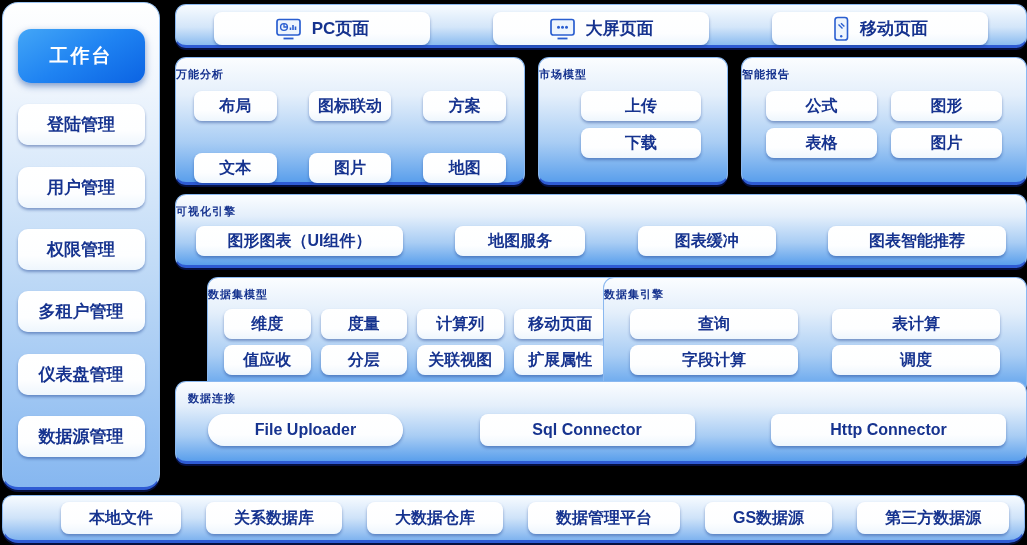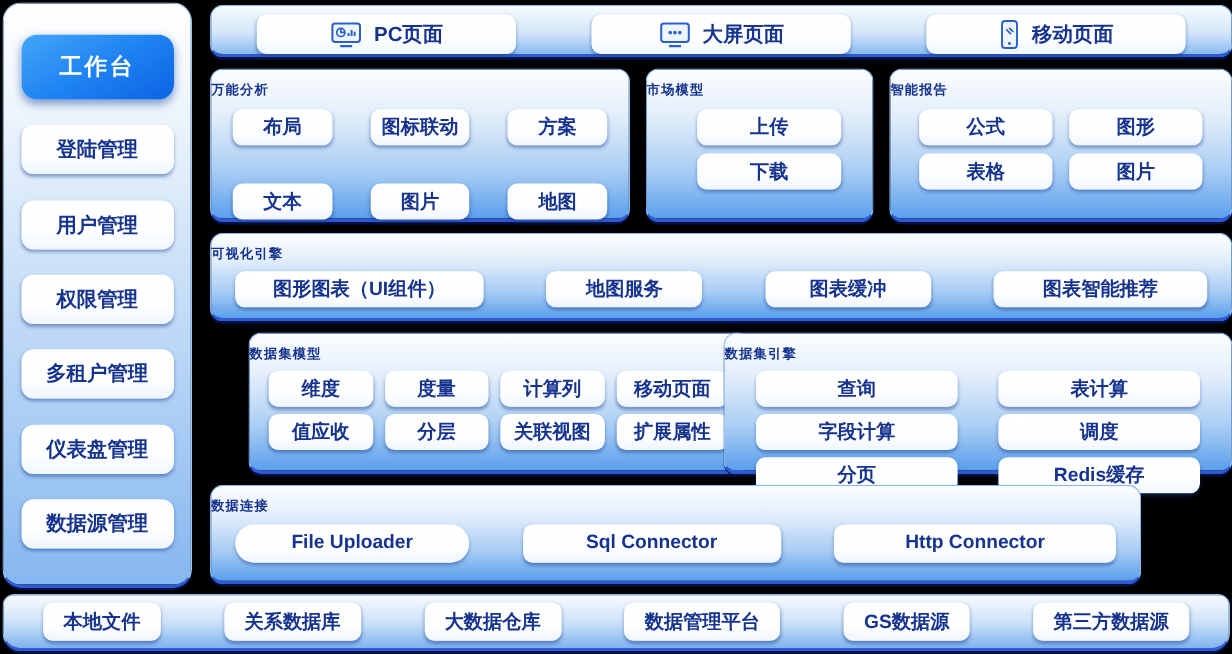--- a/index.html
+++ b/index.html
@@ -67,30 +67,30 @@
   
   .panel-viz{left:175px;top:194px;width:852px;height:74px;}
   .viz-body{display:flex;justify-content:space-between;align-items:center;padding:7px 20px 0;}
   .w207{width:207px;} .w130{width:130px;} .w138{width:138px;} .w178{width:178px;}
   
   .panel-dm{left:175px;top:277px;width:417px;height:118px;margin-left:32px;}
   .panel-de{left:603px;top:277px;width:424px;height:118px;}
   .grid4{display:grid;grid-template-columns:1fr 1fr 1fr 1.08fr;column-gap:10px;row-gap:6px;padding:7px 16px 0;}
   .grid3e{display:grid;grid-template-columns:1fr 1fr;column-gap:34px;row-gap:6px;padding:7px 26px 0;}
   
-  .panel-dc{left:175px;top:404px;width:776px;height:83px;}
+  .panel-dc{left:175px;top:381px;width:852px;height:83px;padding-left:12px;}
   .dc-body{display:flex;justify-content:space-between;align-items:center;padding:8px 20px 0;}
   .w195{width:195px;border-radius:16px;} .w215{width:215px;} .w235{width:235px;}
   
   .row-src{
     left:2px;top:495px;width:1023px;height:48px;border-radius:10px 10px 16px 16px;
     display:flex;justify-content:space-between;align-items:center;padding:0 33px;
     background:linear-gradient(180deg,#f7fbff 0%,#cfe3f9 50%,#7fb3ef 100%);
   }
-  .src-btn{height:32px;padding:0 17px;font-size:16px;}
+  .src-btn{height:32px;padding:0 28px;font-size:16px;margin-left:25px;}
 </style>
 </head>
 <body>
 
 <div class="sidebar">
   <div class="workbench">工作台</div>
   <div class="btn side-btn">登陆管理</div>
   <div class="btn side-btn">用户管理</div>
   <div class="btn side-btn">权限管理</div>
   <div class="btn side-btn">多租户管理</div>

